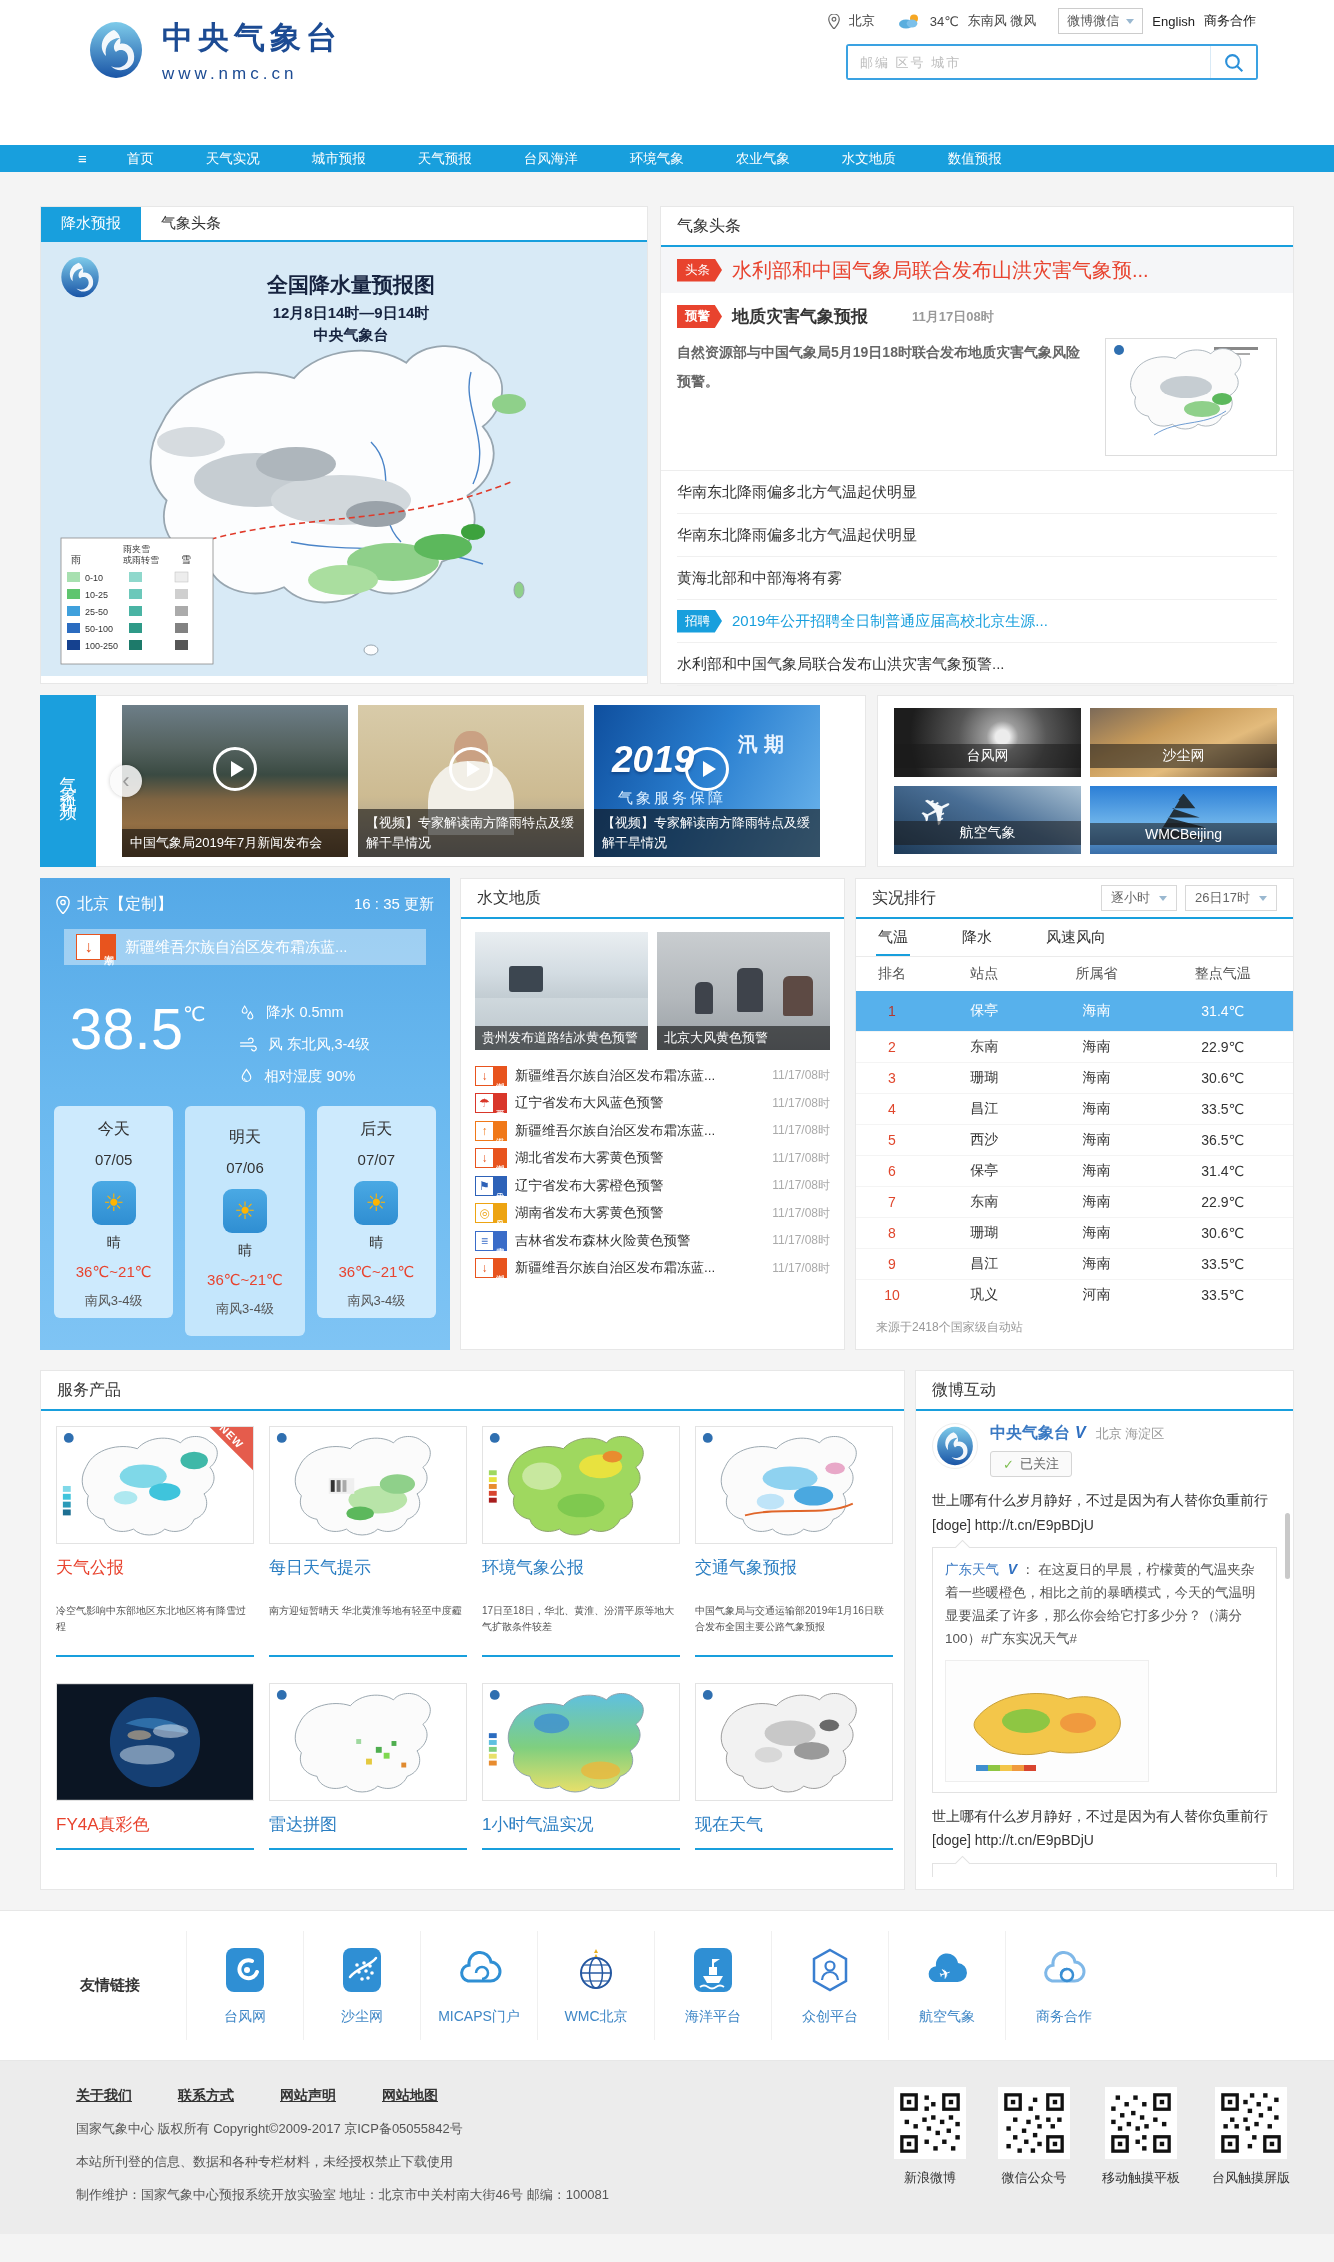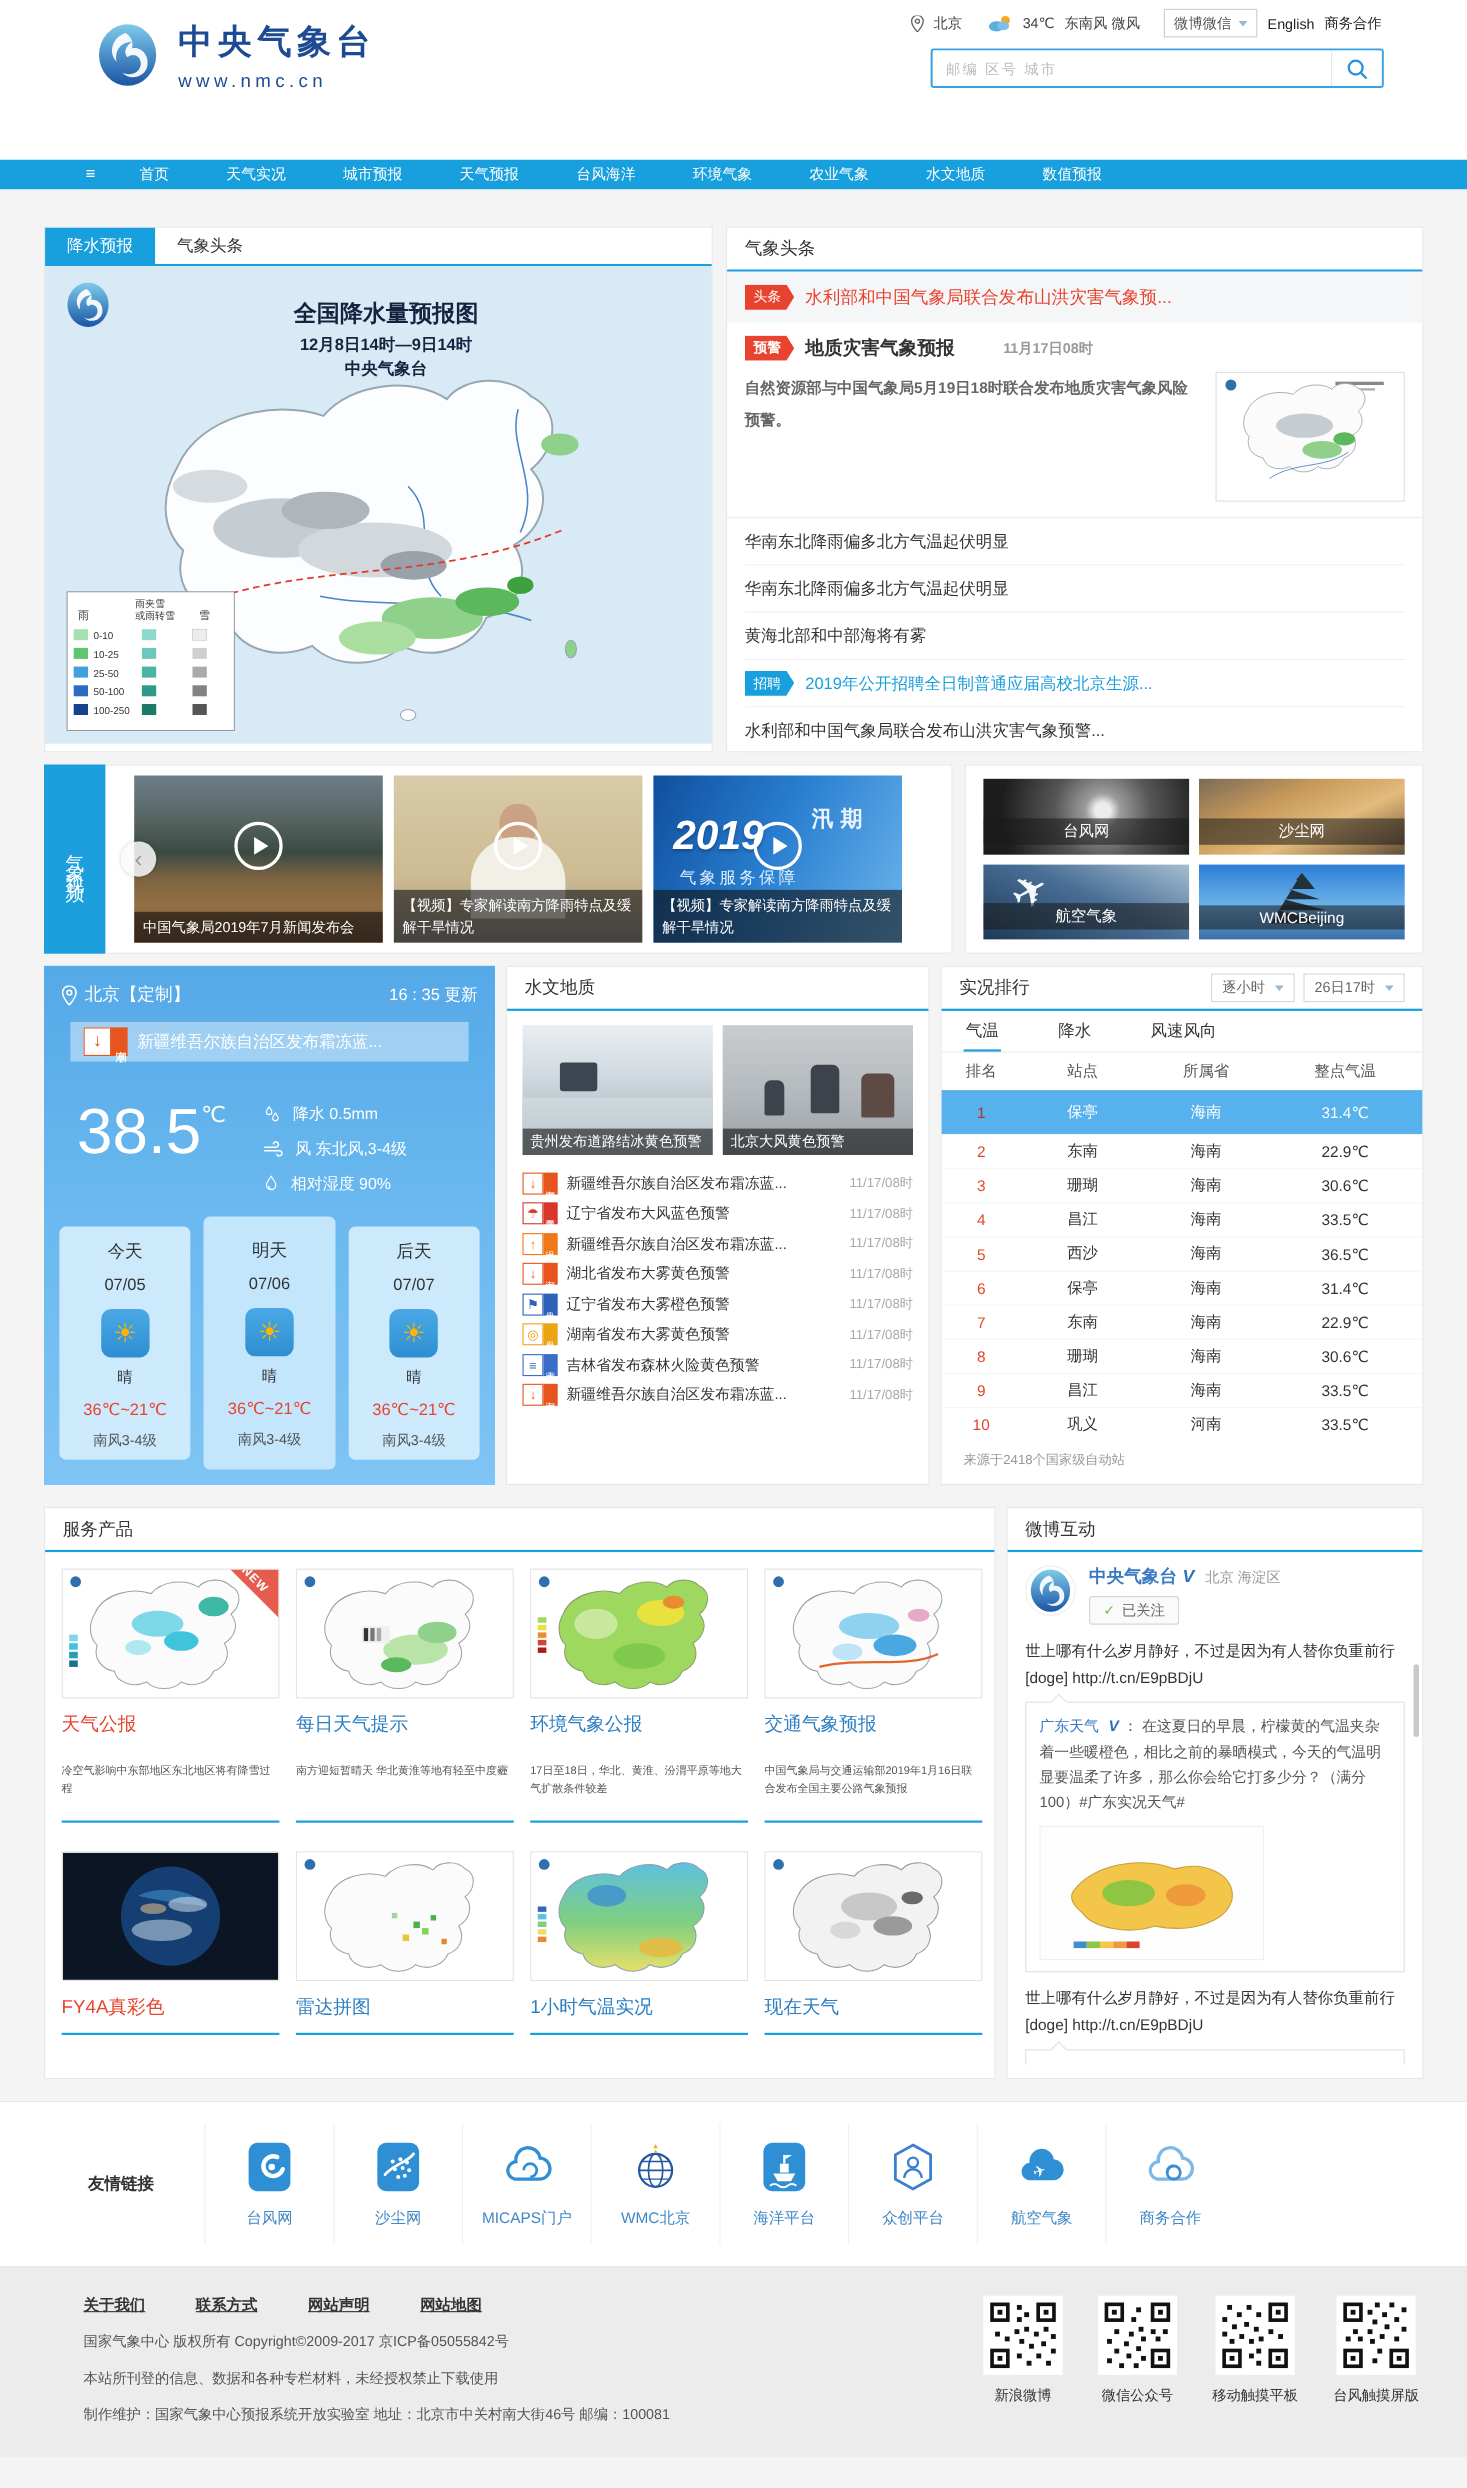--- a/index.html
+++ b/index.html
@@ -39,21 +39,21 @@
   .tab{padding:7px 20px;font-size:15px;color:#333;cursor:pointer;}
   .tab.active{background:#189fdd;color:#fff;}
   .mapbox{height:434px;background:#d8eaf6;}
   .mapbox svg{display:block;}
 
   .news-card{flex:1;height:478px;}
   .headline{height:46px;background:#f5f6f8;display:flex;align-items:center;padding:0 16px;gap:10px;}
   .badge{color:#fff;font-size:12.5px;padding:3px 12px 3px 8px;clip-path:polygon(0 0,84% 0,100% 50%,84% 100%,0 100%);flex:none;}
   .badge.red{background:#e8432e;}
   .badge.blue{background:#189fdd;}
-  .headline-text{color:#e8432e;font-size:16px;text-align:center;}
+  .headline-text{color:#e8432e;font-size:20px;text-align:center;}
   .featured{padding:12px 16px 14px;border-bottom:1px solid #ededed;font-weight:bold;}
   .feat-row{display:flex;align-items:center;gap:10px;}
   .feat-title{font-size:17px;color:#333;}
   .feat-date{font-size:13px;color:#999;margin-left:34px;}
   .feat-body{display:flex;margin-top:10px;gap:16px;}
   .feat-text{flex:1;font-size:14px;color:#666;line-height:2.1;}
   .feat-img{width:172px;height:118px;border:1px solid:#ddd;border:1px solid #ddd;background:#fff;flex:none;}
   .nlist{list-style:none;margin:0;padding:0 16px;}
   .nlist li{display:flex;align-items:center;gap:10px;height:43px;border-bottom:1px solid #f0f0f0;font-size:15px;color:#333;cursor:pointer;}
   .nlist li:last-child{border-bottom:none;}
@@ -91,21 +91,21 @@
   .row3{margin-top:11px;gap:10px;}
   .bj{width:410px;height:472px;background:linear-gradient(180deg,#55a9e7 0%,#69b8ef 45%,#7fc4f4 100%);color:#fff;padding:14px 14px;position:relative;flex:none;}
   .bj-top{display:flex;justify-content:space-between;align-items:center;font-size:16px;padding:2px 2px;}
   .bj-city{display:flex;align-items:center;gap:7px;}
   .bj-alert{margin:12px 10px 0;background:rgba(255,255,255,.42);height:36px;display:flex;align-items:center;gap:9px;padding:0 12px;font-size:15px;color:#fff;cursor:pointer;}
   .bj-now{display:flex;margin-top:30px;padding-left:16px;}
   .bj-temp{font-size:58px;}
   .bj-unit{font-size:20px;vertical-align:28px;}
   .bj-stats{margin-left:34px;display:flex;flex-direction:column;gap:13px;font-size:14.5px;margin-top:8px;}
   .bj-stat{display:flex;align-items:center;gap:10px;}
-  .bj-days{position:absolute;left:14px;right:14px;bottom:14px;display:flex;gap:12px;align-items:center;}
+  .bj-days{position:absolute;left:14px;right:14px;bottom:14px;display:flex;gap:12px;align-items:flex-start;}
   .day{flex:1;background:#cdeafd;border-radius:6px;color:#333;text-align:center;height:212px;padding-top:13px;cursor:pointer;}
   .day.mid{height:230px;padding-top:21px;background:#c4e6fc;}
   .dname{font-size:16px;}
   .ddate{font-size:15px;margin-top:11px;}
   .dicon{width:44px;height:44px;margin:13px auto 0;background:linear-gradient(180deg,#4aa9e4,#2f8ed2);border-radius:9px;display:flex;align-items:center;justify-content:center;font-size:24px;color:#ffb400;}
   .dcond{font-size:14px;margin-top:9px;}
   .drange{font-size:15px;color:#e8432e;margin-top:11px;}
   .dwind{font-size:13px;color:#555;margin-top:11px;}
 
   

